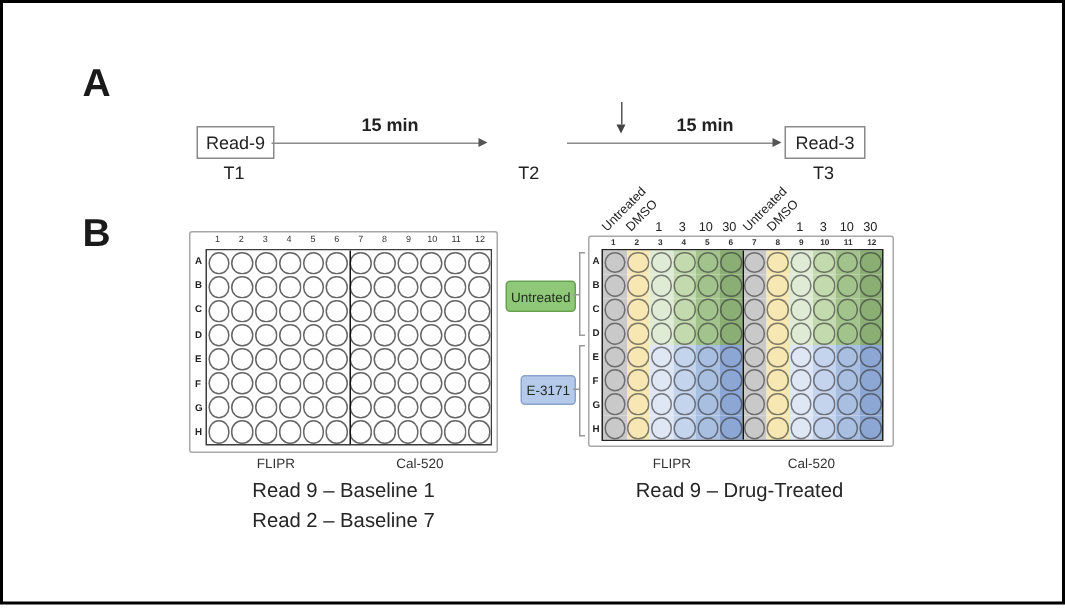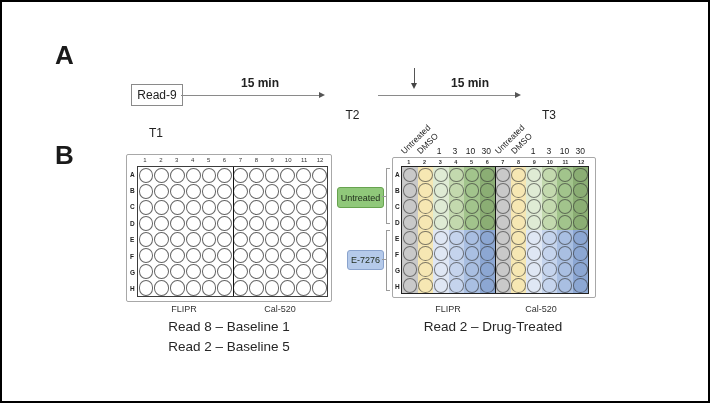--- a/index.html
+++ b/index.html
@@ -54,32 +54,33 @@
 </style>
 </head>
 <body>
 
 <div class="canvas">
   <div class="frame"></div>
 
   <div class="panel-label" style="left:55px;top:40px;">A</div>
 
   <div class="read-box" style="left:131px;top:84px;width:50px;">Read-9</div>
-  <div class="t-label" style="left:131px;top:108px;width:50px;margin-top:18px;">T1</div>
+  <div class="t-label" style="left:131px;top:108px;width:50px;">T1</div>
 
   <div class="tl-line" style="left:181px;top:95px;width:142px;"></div>
   <div class="arrow-right" style="left:319px;top:92px;"></div>
   <div class="interval-label" style="left:230px;top:76px;width:60px;">15 min</div>
 
   <div class="t-label" style="left:327px;top:108px;width:51px;">T2</div>
 
   <div class="tl-line" style="left:378px;top:95px;width:141px;"></div>
   <div class="arrow-right" style="left:515px;top:92px;"></div>
   <div class="interval-label" style="left:440px;top:76px;width:60px;">15 min</div>
 
+  <div class="read-box" style="left:523px;top:84px;width:52px;">Read-3</div>
   <div class="t-label" style="left:523px;top:108px;width:52px;">T3</div>
 
   <div class="vline" style="left:414px;top:68px;height:15px;"></div>
   <div class="arrow-down" style="left:411px;top:83px;"></div>
 
   <div class="panel-label" style="left:55px;top:140px;">B</div>
 
   <div class="plate-outer" style="left:126px;top:154px;width:204px;height:146px;">
     <div class="col-nums" id="colsL" style="left:10px;top:2px;width:191px;font-size:6px;">
         <span>1</span>
@@ -394,22 +395,22 @@
           </div>
           <div class="cell" style="background: rgb(255, 255, 255);">
             <div class="circ" style="background: rgb(255, 255, 255); border-color: rgb(102, 102, 102);"></div>
           </div>
         </div>
       <div class="divider" style="left:50%;top:0;height:100%;"></div>
     </div>
   </div>
   <div class="detector-label" style="left:154px;top:304px;">FLIPR</div>
   <div class="detector-label" style="left:250px;top:304px;">Cal-520</div>
-  <div class="caption" style="left:128px;top:319px;width:202px;">Read 8 – Baseline 1</div>
-  <div class="caption" style="left:128px;top:339px;width:202px;">Read 2 – Baseline 5</div>
+  <div class="caption" style="left:128px;top:319px;width:202px;">Read 9 – Baseline 1</div>
+  <div class="caption" style="left:128px;top:339px;width:202px;">Read 2 – Baseline 7</div>
 
   <div id="angledHeaders">
       <span class="angled-label abs" style="left: 405.833px; top: 146px;">Untreated</span>
       <span class="angled-label abs" style="left: 421.5px; top: 146px;">DMSO</span>
       <span class="angled-label abs" style="left: 499.833px; top: 146px;">Untreated</span>
       <span class="angled-label abs" style="left: 515.5px; top: 146px;">DMSO</span>
       <span class="conc-label abs" style="left: 429.167px; top: 146px;">1</span>
       <span class="conc-label abs" style="left: 444.833px; top: 146px;">3</span>
       <span class="conc-label abs" style="left: 460.5px; top: 146px;">10</span>
       <span class="conc-label abs" style="left: 476.167px; top: 146px;">30</span>
@@ -732,24 +733,24 @@
           </div>
           <div class="cell" style="background: rgb(140, 167, 211);">
             <div class="circ" style="background: rgb(140, 167, 211);"></div>
           </div>
         </div>
       <div class="divider" style="left:50%;top:0;height:100%;"></div>
     </div>
   </div>
   <div class="detector-label" style="left:418px;top:304px;">FLIPR</div>
   <div class="detector-label" style="left:511px;top:304px;">Cal-520</div>
-  <div class="caption" style="left:393px;top:319px;width:200px;">Read 2 – Drug-Treated</div>
+  <div class="caption" style="left:393px;top:319px;width:200px;">Read 9 – Drug-Treated</div>
 
   <div class="legend-box" id="legend0" style="left: 337px; top: 187px; width: 45px; height: 19px; background: rgb(144, 200, 122); border-color: rgb(103, 163, 79);">Untreated</div>
-  <div class="legend-box" id="legend1" style="left: 347px; top: 250px; width: 35px; height: 18px; background: rgb(181, 202, 234); border-color: rgb(138, 163, 205);">E-7276</div>
+  <div class="legend-box" id="legend1" style="left: 347px; top: 250px; width: 35px; height: 18px; background: rgb(181, 202, 234); border-color: rgb(138, 163, 205);">E-3171</div>
 
   <div class="bracket-line" style="left:386px;top:168px;width:1px;height:56px;"></div>
   <div class="bracket-line" style="left:386px;top:168px;width:4px;height:1px;"></div>
   <div class="bracket-line" style="left:386px;top:223px;width:4px;height:1px;"></div>
   <div class="bracket-line" style="left:382px;top:196px;width:4px;height:1px;"></div>
   <div class="bracket-line" style="left:386px;top:230px;width:1px;height:61px;"></div>
   <div class="bracket-line" style="left:386px;top:230px;width:4px;height:1px;"></div>
   <div class="bracket-line" style="left:386px;top:290px;width:4px;height:1px;"></div>
   <div class="bracket-line" style="left:382px;top:259px;width:4px;height:1px;"></div>
 </div>

